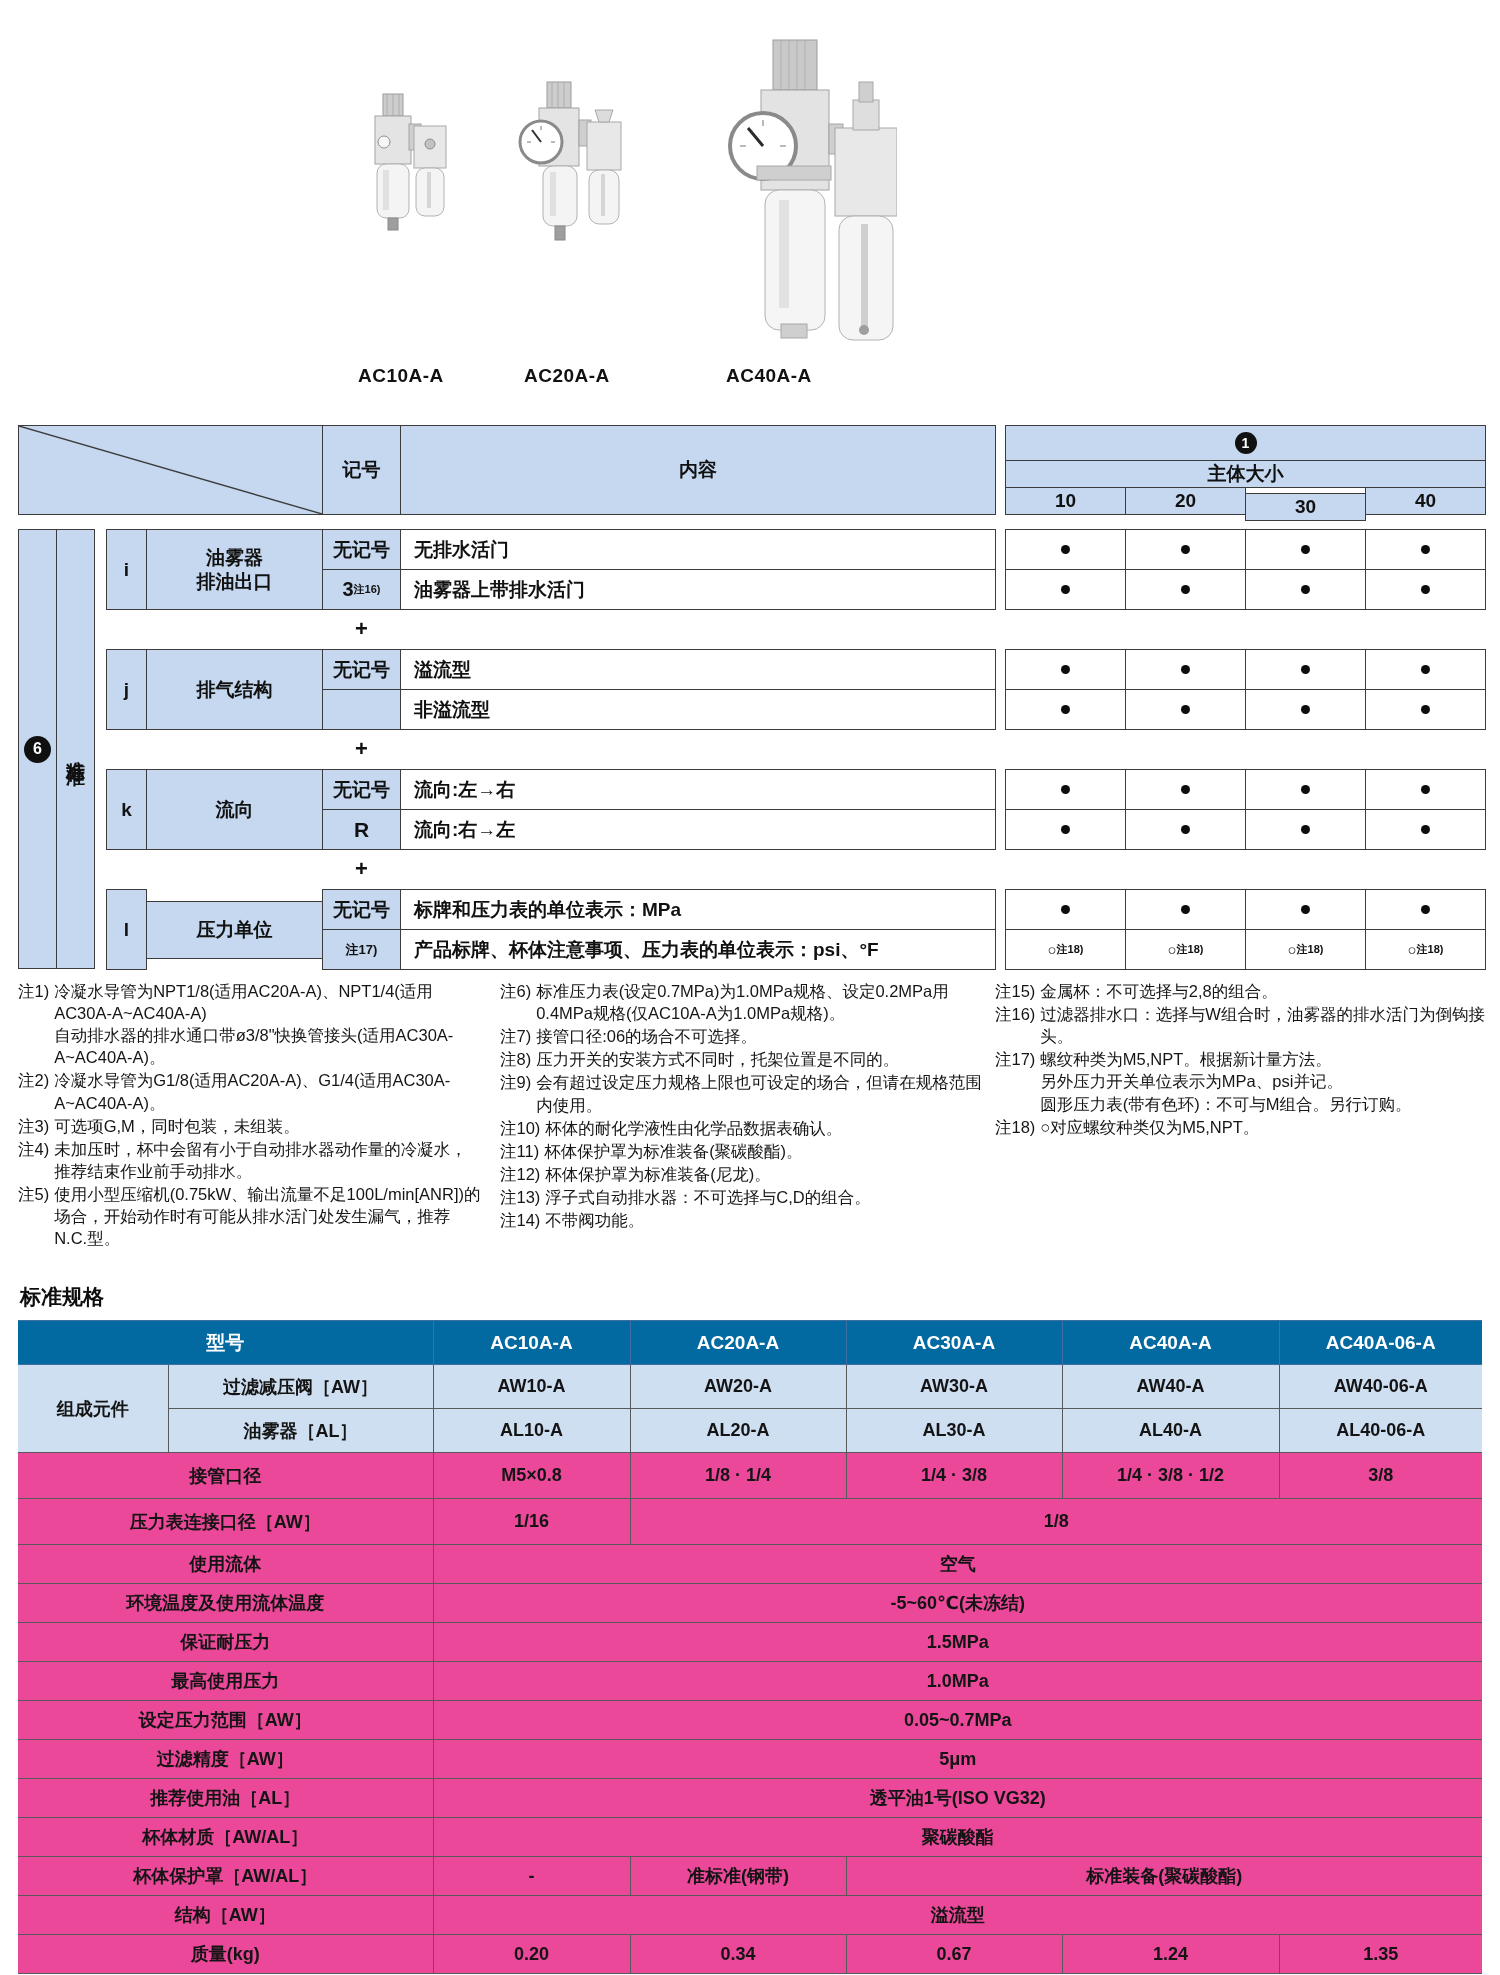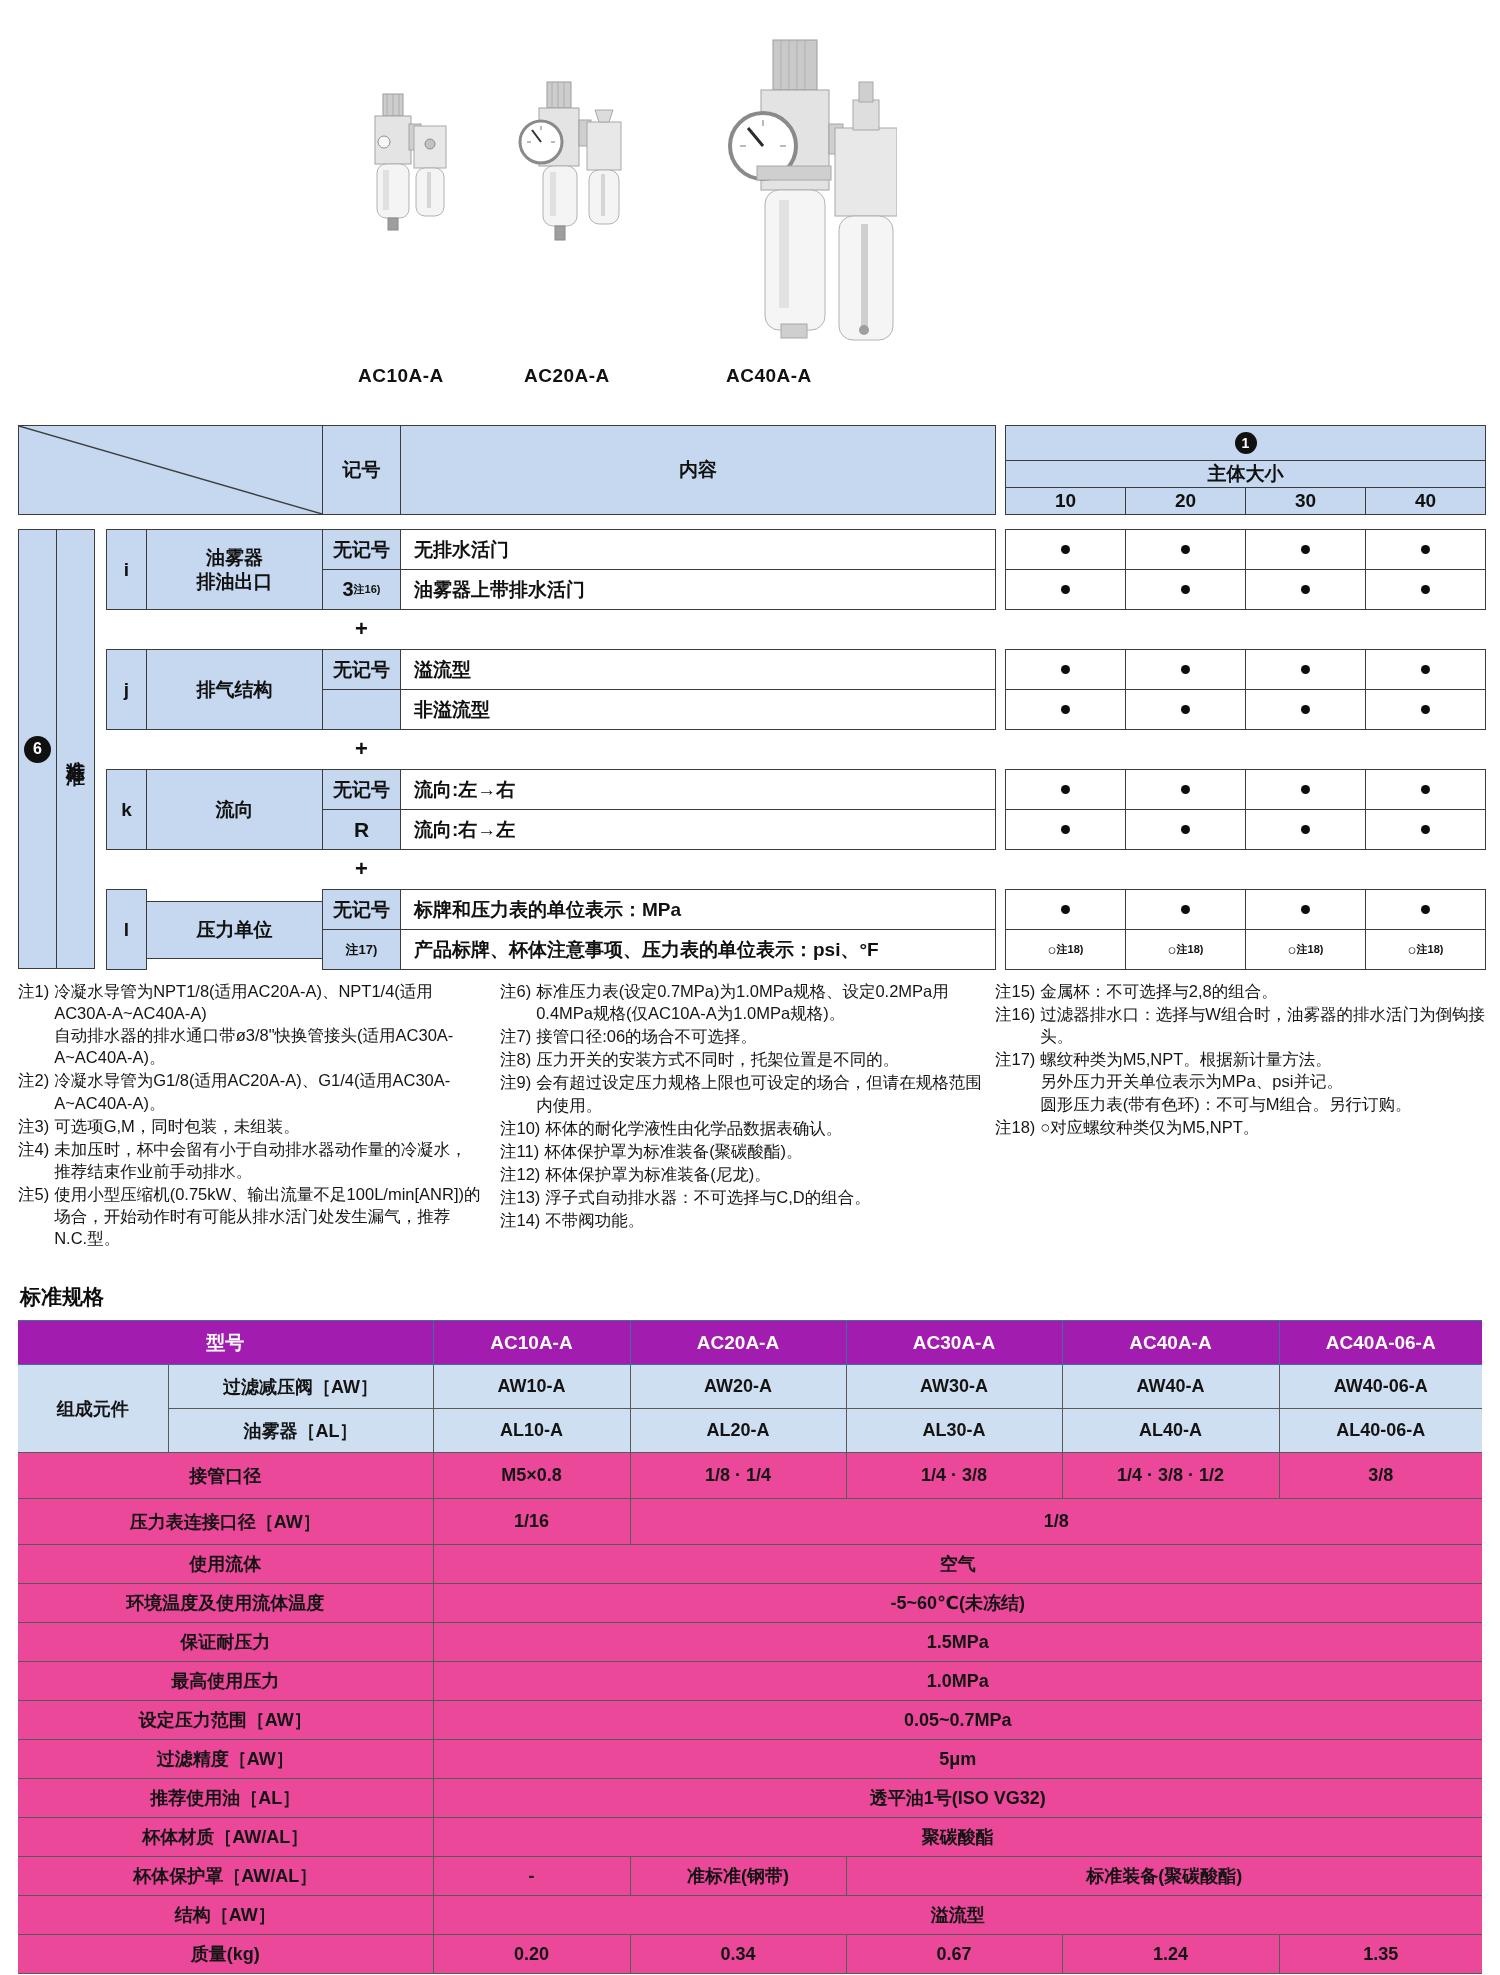--- a/index.html
+++ b/index.html
@@ -31,21 +31,21 @@
   .note{display:flex;margin-bottom:1px;}
   .nid{flex:none;margin-right:5px;white-space:nowrap;}
   .ntext{white-space:pre-line;}
   
   #spec-title{position:absolute;left:20px;top:1283px;font-size:21px;font-weight:bold;color:#0d0d0d;}
   table.spec{position:absolute;left:18px;top:1320px;border-collapse:collapse;table-layout:fixed;width:1464px;}
   table.spec td{border:1px solid #58595b;box-sizing:border-box;font-size:18px;text-align:center;
                 padding:0 6px;color:#141414;font-weight:bold;}
   table.spec td:first-child{border-left:none;}
   table.spec td:last-child{border-right:none;}
-  tr.hrow td{background:#a21caf;color:#ffffff;font-size:19px;height:44px;border-color:#3f6fa0;}
+  tr.hrow td{background:#0369a1;color:#ffffff;font-size:19px;height:44px;border-color:#3f6fa0;}
   tr.crow td{background:#cfdff2;height:44px;}
   tr.drow td{height:39px;background:#ec4899;}
   td.lab{text-align:left;padding-left:14px;}
   
 </style>
 </head>
 <body>
 
 <svg class="abs" style="left:352px;top:92px" width="108" height="150" viewBox="0 0 108 150">
   <rect x="31" y="2" width="20" height="22" fill="#cdcdcd" stroke="#9b9b9b"></rect>
@@ -122,21 +122,21 @@
     </svg>
   </div>
   <div class="oc" style="left:304px;top:0;width:79px;height:90px">记号</div>
   <div class="oc" style="left:382px;top:0;width:596px;height:90px">内容</div>
   <div class="oc" style="left:987px;top:0;width:481px;height:36px">
     <span class="badge b1">1</span>
   </div>
   <div class="oc" style="left:987px;top:35px;width:481px;height:28px">主体大小</div>
   <div class="oc" style="left:987px;top:62px;width:121px;height:28px">10</div>
   <div class="oc" style="left:1107px;top:62px;width:121px;height:28px">20</div>
-  <div class="oc" style="left:1227px;top:62px;width:121px;height:28px">30</div>
+  <div class="oc" style="left:1227px;top:68px;width:121px;height:28px">30</div>
   <div class="oc" style="left:1347px;top:62px;width:121px;height:28px">40</div>
 
   <div class="oc" style="left:0;top:104px;width:39px;height:440px">
     <span class="badge b6">6</span>
   </div>
   <div class="oc" style="left:38px;top:104px;width:39px;height:440px">
     <span class="vtext">准标准</span>
   </div>
 
   <div class="oc" style="left:88px;top:104px;width:41px;height:81px">i</div>

